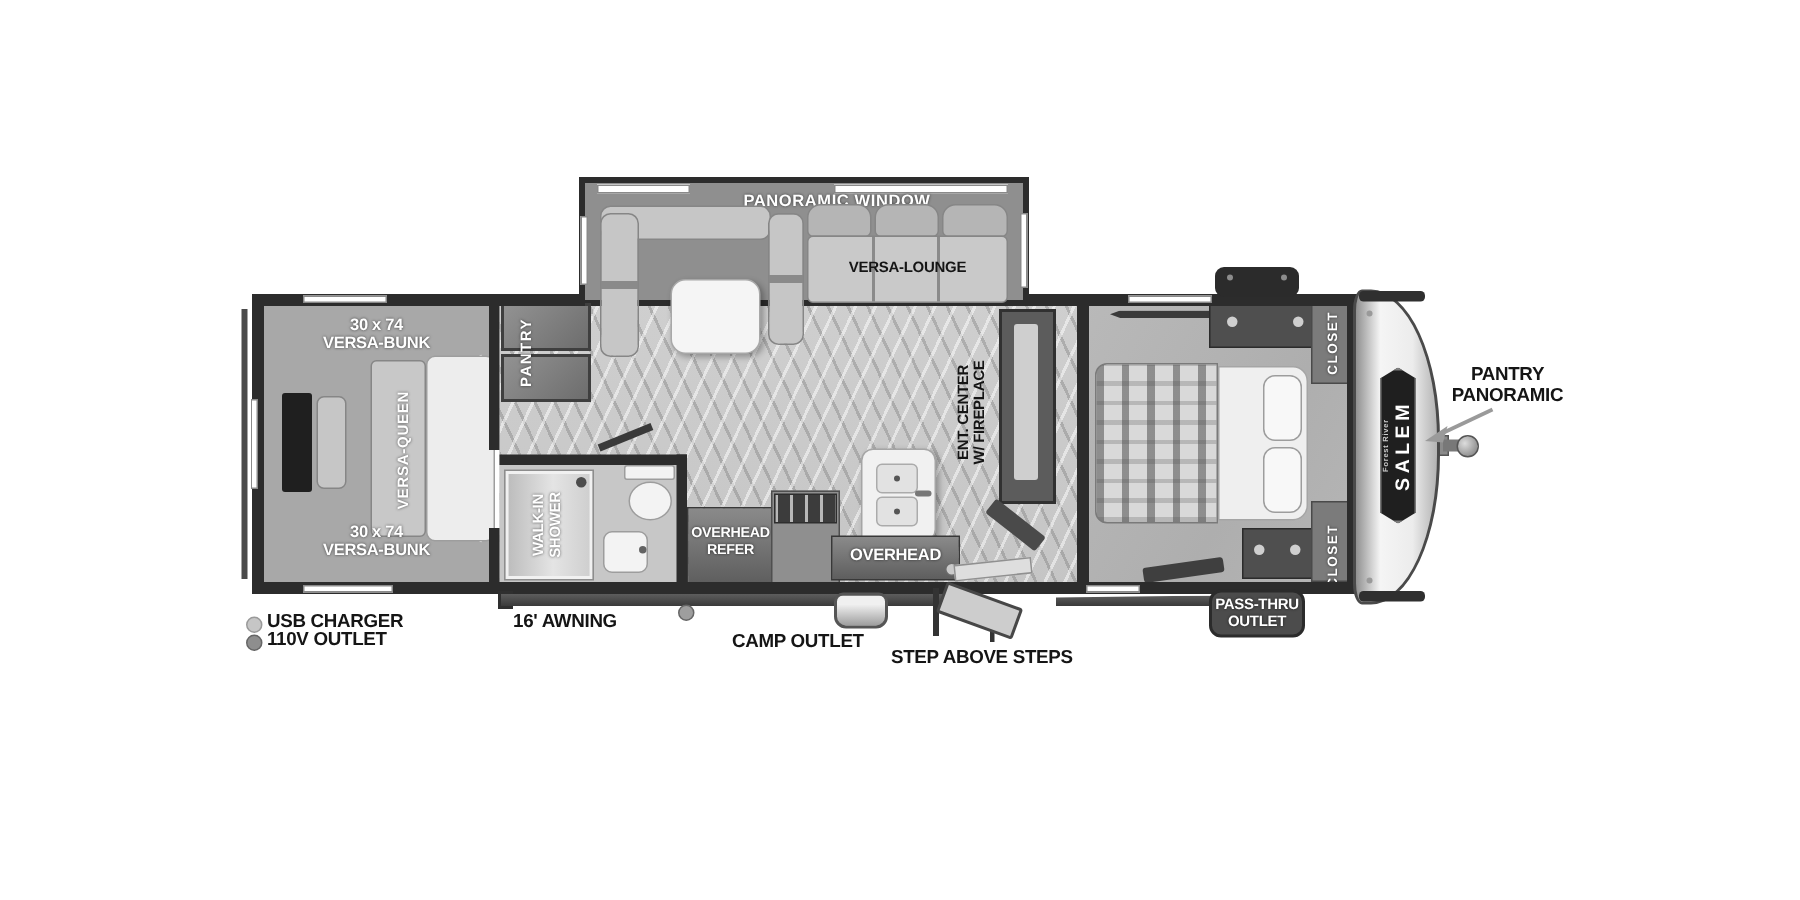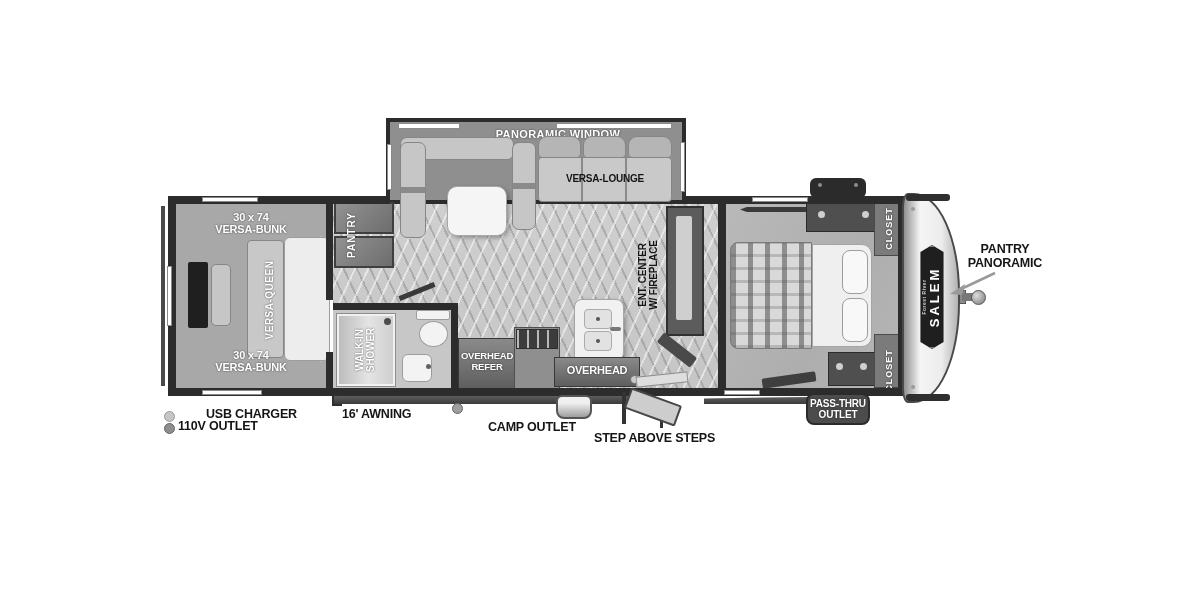--- a/index.html
+++ b/index.html
@@ -203,17 +203,17 @@
   <div class="abs" style="left:626px;top:396px;width:54px;height:22px;background:#cdcdcd;border:2px solid #474747;transform:rotate(20deg);border-radius:2px;box-sizing:border-box;"></div>
   <div class="blabel" style="left:594px;top:431px;font-size:12.5px;text-align:right;">STEP ABOVE STEPS</div>
 
   <div class="abs" style="left:704px;top:397px;width:104px;height:7px;background:linear-gradient(180deg,#5d5d5d,#3a3a3a);clip-path:polygon(0 20%,100% 0,100% 100%,0 100%);"></div>
   <div class="abs ctr" style="left:806px;top:393px;width:64px;height:32px;background:#4c4c4c;border:2px solid #2b2b2b;border-radius:8px;box-sizing:border-box;">
     <span class="wlabel" style="position:static;font-size:10px;">PASS-THRU</span>
     <span class="wlabel" style="position:static;font-size:10px;">OUTLET</span>
   </div>
 
   <div class="dot" style="left:164px;top:411px;width:9px;height:9px;background:#c6c6c6;border:1px solid #9a9a9a;"></div>
-  <div class="blabel" style="left:178px;top:407px;font-size:12.5px;margin-left:28px;">USB CHARGER</div>
+  <div class="blabel" style="left:178px;top:407px;font-size:12.5px;">USB CHARGER</div>
   <div class="dot" style="left:164px;top:423px;width:9px;height:9px;background:#8e8e8e;border:1px solid #666;"></div>
   <div class="blabel" style="left:178px;top:419px;font-size:12.5px;">110V OUTLET</div>
 
 </div>
 
 </body></html>

